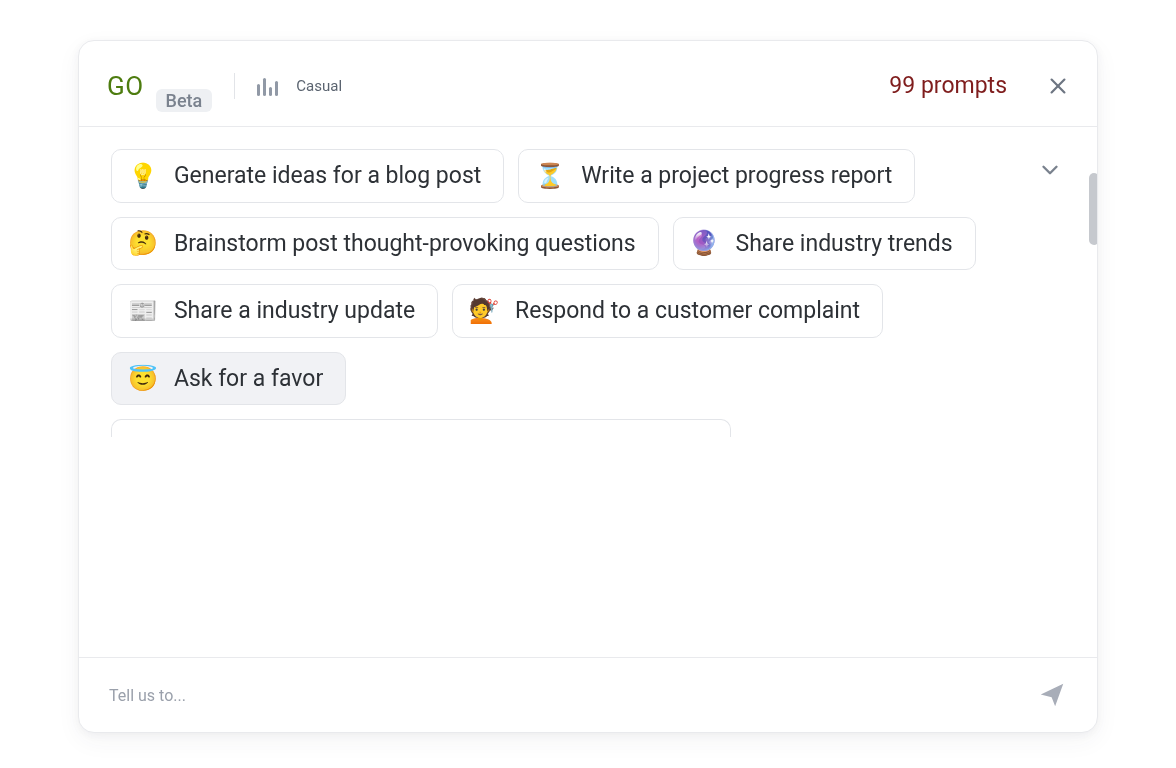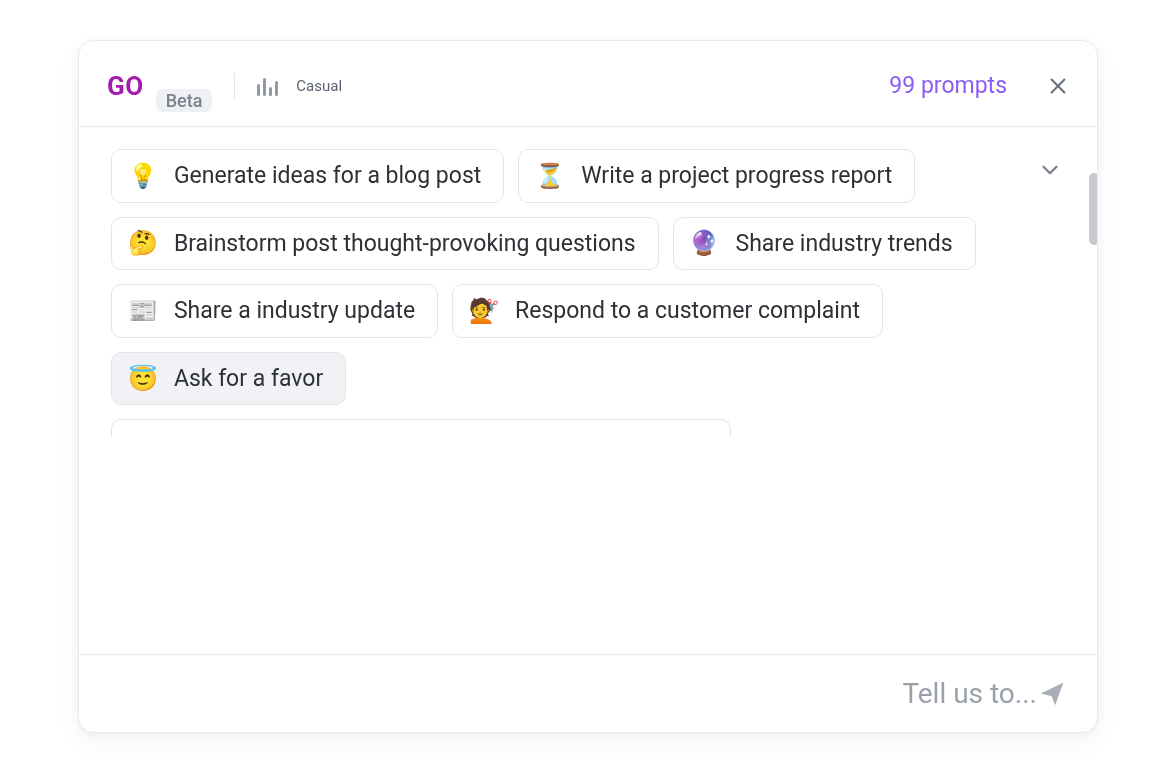--- a/index.html
+++ b/index.html
@@ -21,43 +21,43 @@
     flex-direction:column;
     overflow:hidden;
   }
   
   .hdr{
     display:flex; align-items:center;
     padding:18px 28px 14px 28px;
     gap:18px;
   }
   .logo{
-    font-weight:700; font-size:26px; letter-spacing:.5px;
-    color:#a21caf;
+    font-weight:400; font-size:26px; letter-spacing:.5px;
+    color:#4d7c0f;
   }
   .beta{
     font-size:18px; font-weight:500;
     background:#eef0f3; color:#7a828e;
     padding:1px 10px; border-radius:6px;
     margin-left:-6px;
     margin-top:30px;
   }
   .vdiv{
     width:1px; height:26px; background:#e2e4e8;
     margin:0 4px;
   }
   .eq-icon{display:flex;align-items:flex-end;gap:3px;height:20px;}
   .eq-icon span{display:block;width:3px;background:#9199a6;border-radius:2px;}
   .eq-icon span:nth-child(1){height:12px;}
   .eq-icon span:nth-child(2){height:18px;}
   .eq-icon span:nth-child(3){height:9px;}
   .eq-icon span:nth-child(4){height:15px;}
   .tone{font-size:15px;color:#5b6470;}
   .spacer{flex:1;}
-  .prompts{font-size:23px;color:#8b5cf6;}
+  .prompts{font-size:23px;color:#7f1d1d;}
   .close-x{width:22px;height:22px;margin-left:22px;cursor:pointer;}
   .close-x svg{display:block;}
   
   .body-area{
     flex:1;
     border-top:1px solid #e9eaed;
     padding:22px 32px 0 32px;
     position:relative;
     overflow:hidden;
   }
@@ -97,21 +97,21 @@
     background:#fff;
   }
   
   .inputbar{
     border-top:1px solid #e9eaed;
     display:flex; align-items:center;
     padding:22px 30px;
   }
   .inputbar input{
     flex:1; border:none; outline:none;
-    font-size:28px; color:#be185d;text-align:right;
+    font-size:16px; color:#be185d;
   }
   .inputbar input::placeholder{color:#9aa0ab;}
   .send{width:30px;height:30px;cursor:pointer;}
   .send svg{display:block;}
 </style>
 </head>
 <body>
 
 <div class="panel">
 

